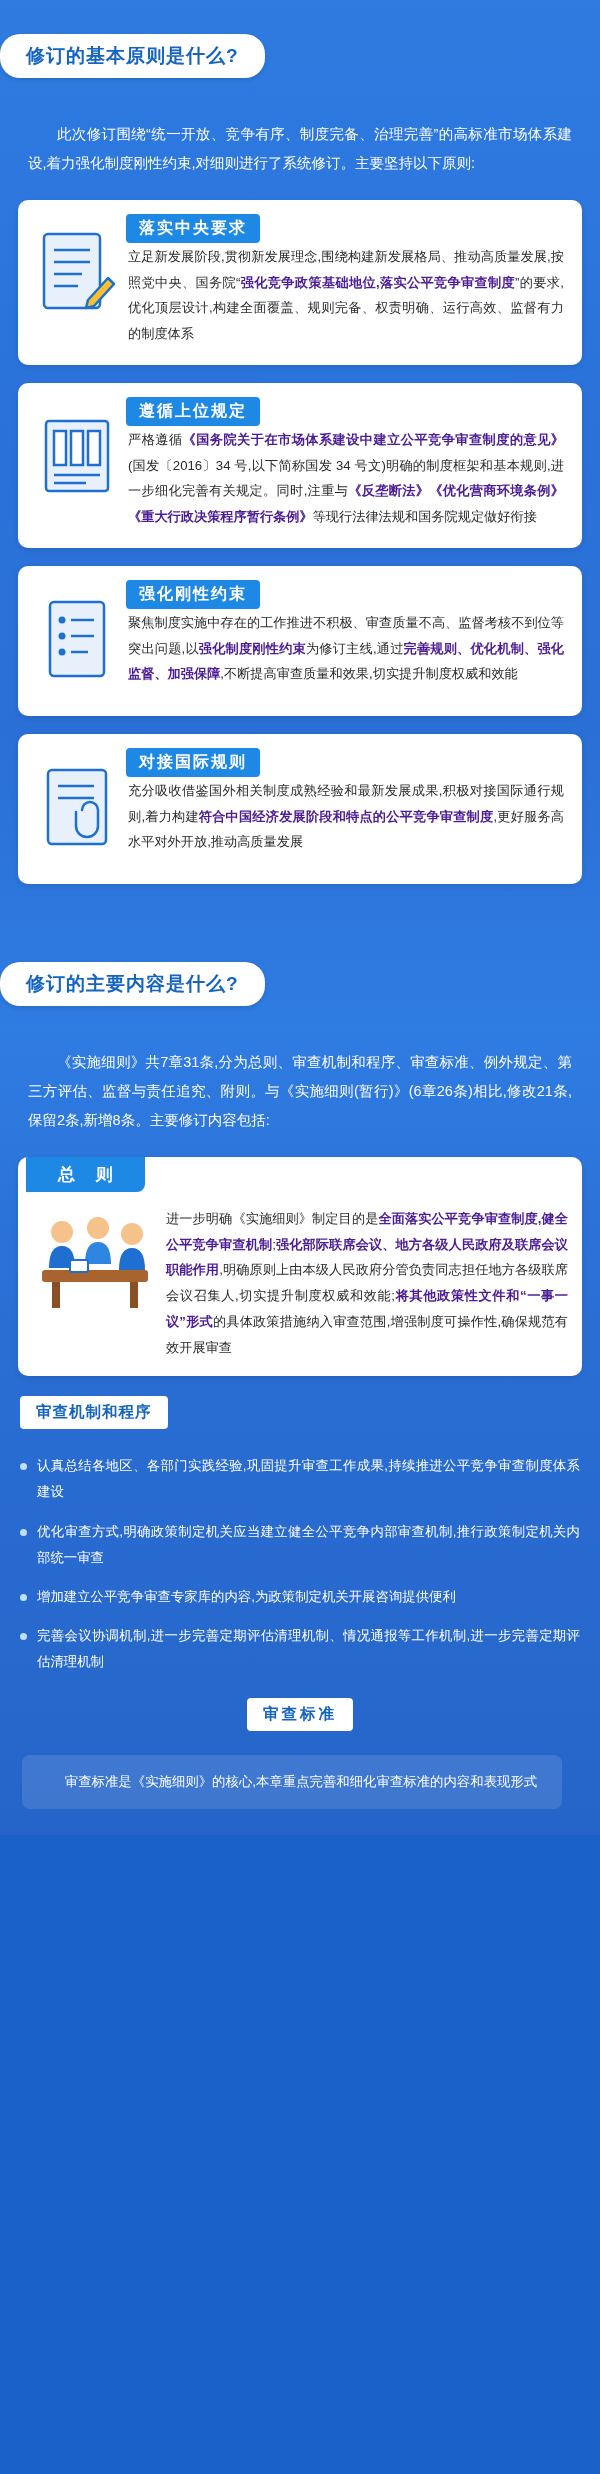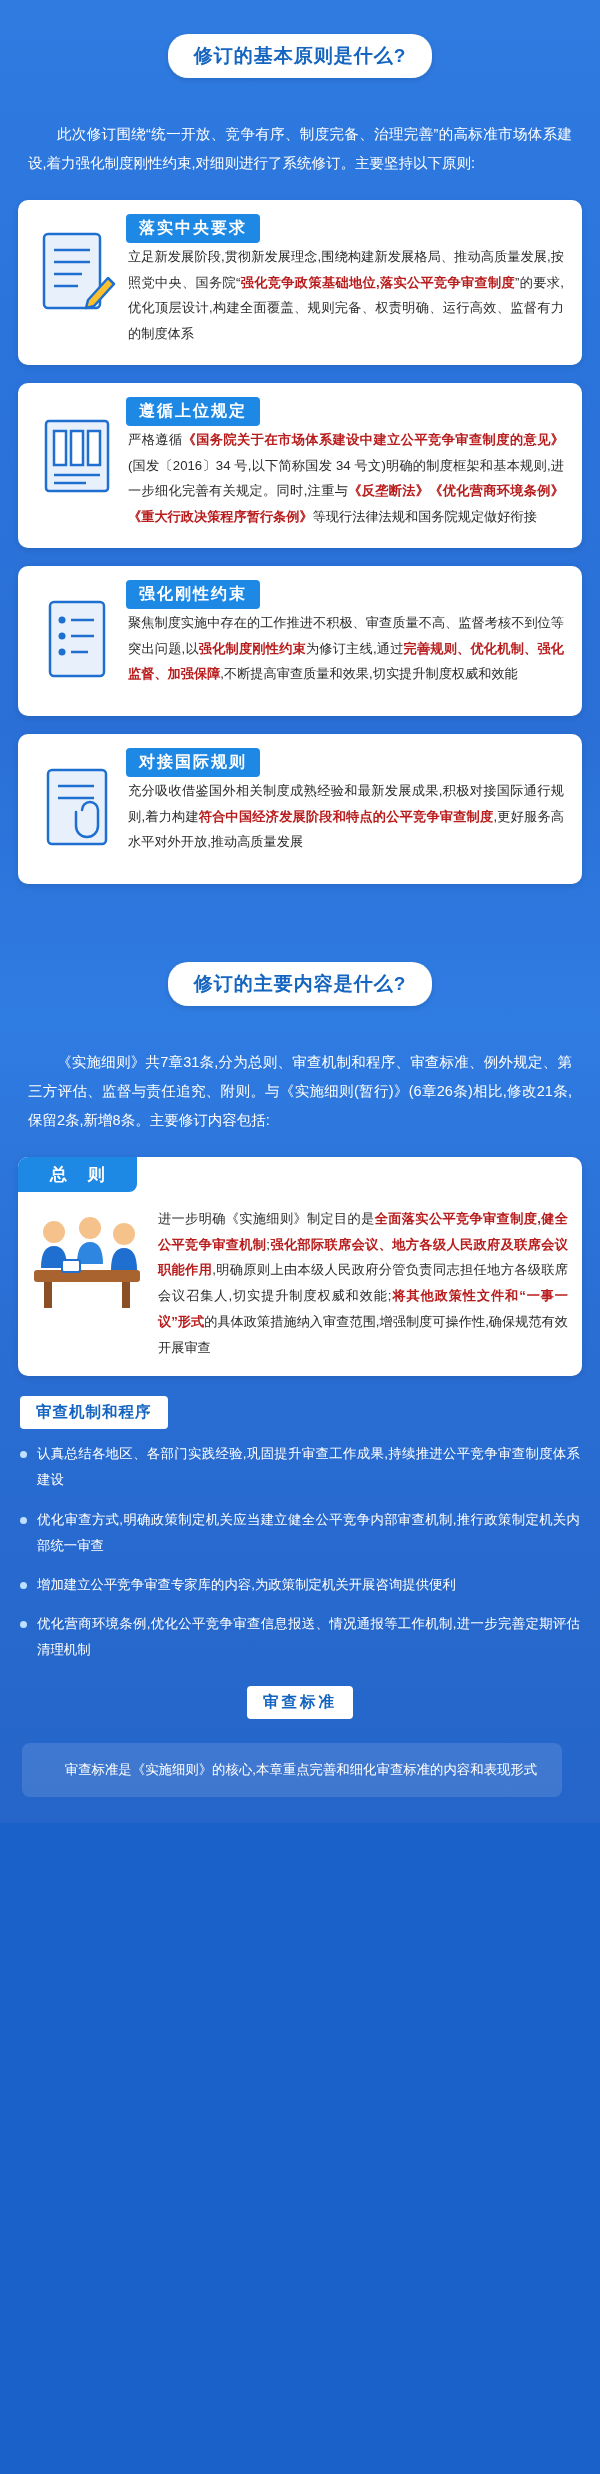--- a/index.html
+++ b/index.html
@@ -11,21 +11,20 @@
   .page {
     width: 600px;
     position: relative;
     background: linear-gradient(180deg, #2f7be0 0%, #2b74dc 18%, #2a6fd6 40%, #2f7ce2 56%, #2a6ed4 72%, #2565c9 100%);
     padding-bottom: 0;
     overflow: hidden;
   }
 
   
   .section-head {
-    text-align: center;
     padding: 34px 0 22px 0;
   }
   .pill {
     display: inline-block;
     background: #ffffff;
     color: #1565c0;
     font-size: 19px;
     font-weight: bold;
     letter-spacing: 1px;
     padding: 9px 26px;
@@ -36,21 +35,21 @@
   
   .intro {
     color: #ffffff;
     font-size: 14.5px;
     line-height: 2.0;
     padding: 0 28px 22px 28px;
     text-indent: 2em;
     text-align: justify;
     margin-top: 20px;
   }
-  .em { color: #b91c1c; font-weight: bold; }
+  .em { color: #4c1d95; font-weight: bold; }
 
   
   .card-wrap { position: relative; }
   .card-title-abs {
     position: absolute;
     top: 14px;
     left: 108px;
     background: #1e88e5;
     color: #fff;
     font-size: 16px;
@@ -87,21 +86,21 @@
   }
 
   
   .divider-gap { height: 26px; }
 
   
   .zongze {
     background: #ffffff;
     border-radius: 10px;
     margin: 0 18px 16px 18px;
-    padding: 0 0 16px 0;
+    padding: 0 0 16px 8px;
     box-shadow: 0 2px 6px rgba(0,0,0,0.10);
     overflow: hidden;
   }
   .zongze-title {
     display: inline-block;
     background: #1e88e5;
     color: #ffffff;
     font-size: 17px;
     font-weight: bold;
     letter-spacing: 8px;
@@ -127,21 +126,21 @@
   .blue-sec { padding: 4px 20px 6px 20px; }
   .blue-head {
     display: inline-block;
     background: #ffffff;
     color: #1565c0;
     font-size: 15.5px;
     font-weight: bold;
     letter-spacing: 1px;
     padding: 6px 16px;
     border-radius: 4px;
-    margin-bottom: 12px;
+    margin-bottom: 24px;
   }
   .blue-head.center-head {
     display: block;
     width: max-content;
     margin: 0 auto 24px auto;
     letter-spacing: 3px;
   }
   ul.blue-list { list-style: none; }
   ul.blue-list li {
     color: #ffffff;
@@ -289,21 +288,21 @@
       </div>
     </div>
   </div>
 
   <div class="blue-sec">
     <div class="blue-head">审查机制和程序</div>
     <ul class="blue-list">
       <li>认真总结各地区、各部门实践经验,巩固提升审查工作成果,持续推进公平竞争审查制度体系建设</li>
       <li>优化审查方式,明确政策制定机关应当建立健全公平竞争内部审查机制,推行政策制定机关内部统一审查</li>
       <li>增加建立公平竞争审查专家库的内容,为政策制定机关开展咨询提供便利</li>
-      <li>优化营商环境条例,优化公平竞争审查信息报送、情况通报等工作机制,进一步完善定期评估清理机制</li>
+      <li>完善会议协调机制,进一步完善定期评估清理机制、情况通报等工作机制,进一步完善定期评估清理机制</li>
     </ul>
   </div>
 
   <div class="blue-sec">
     <div class="blue-head center-head">审查标准</div>
     <div class="std-box">审查标准是《实施细则》的核心,本章重点完善和细化审查标准的内容和表现形式</div>
   </div>
 
 </div>
 

